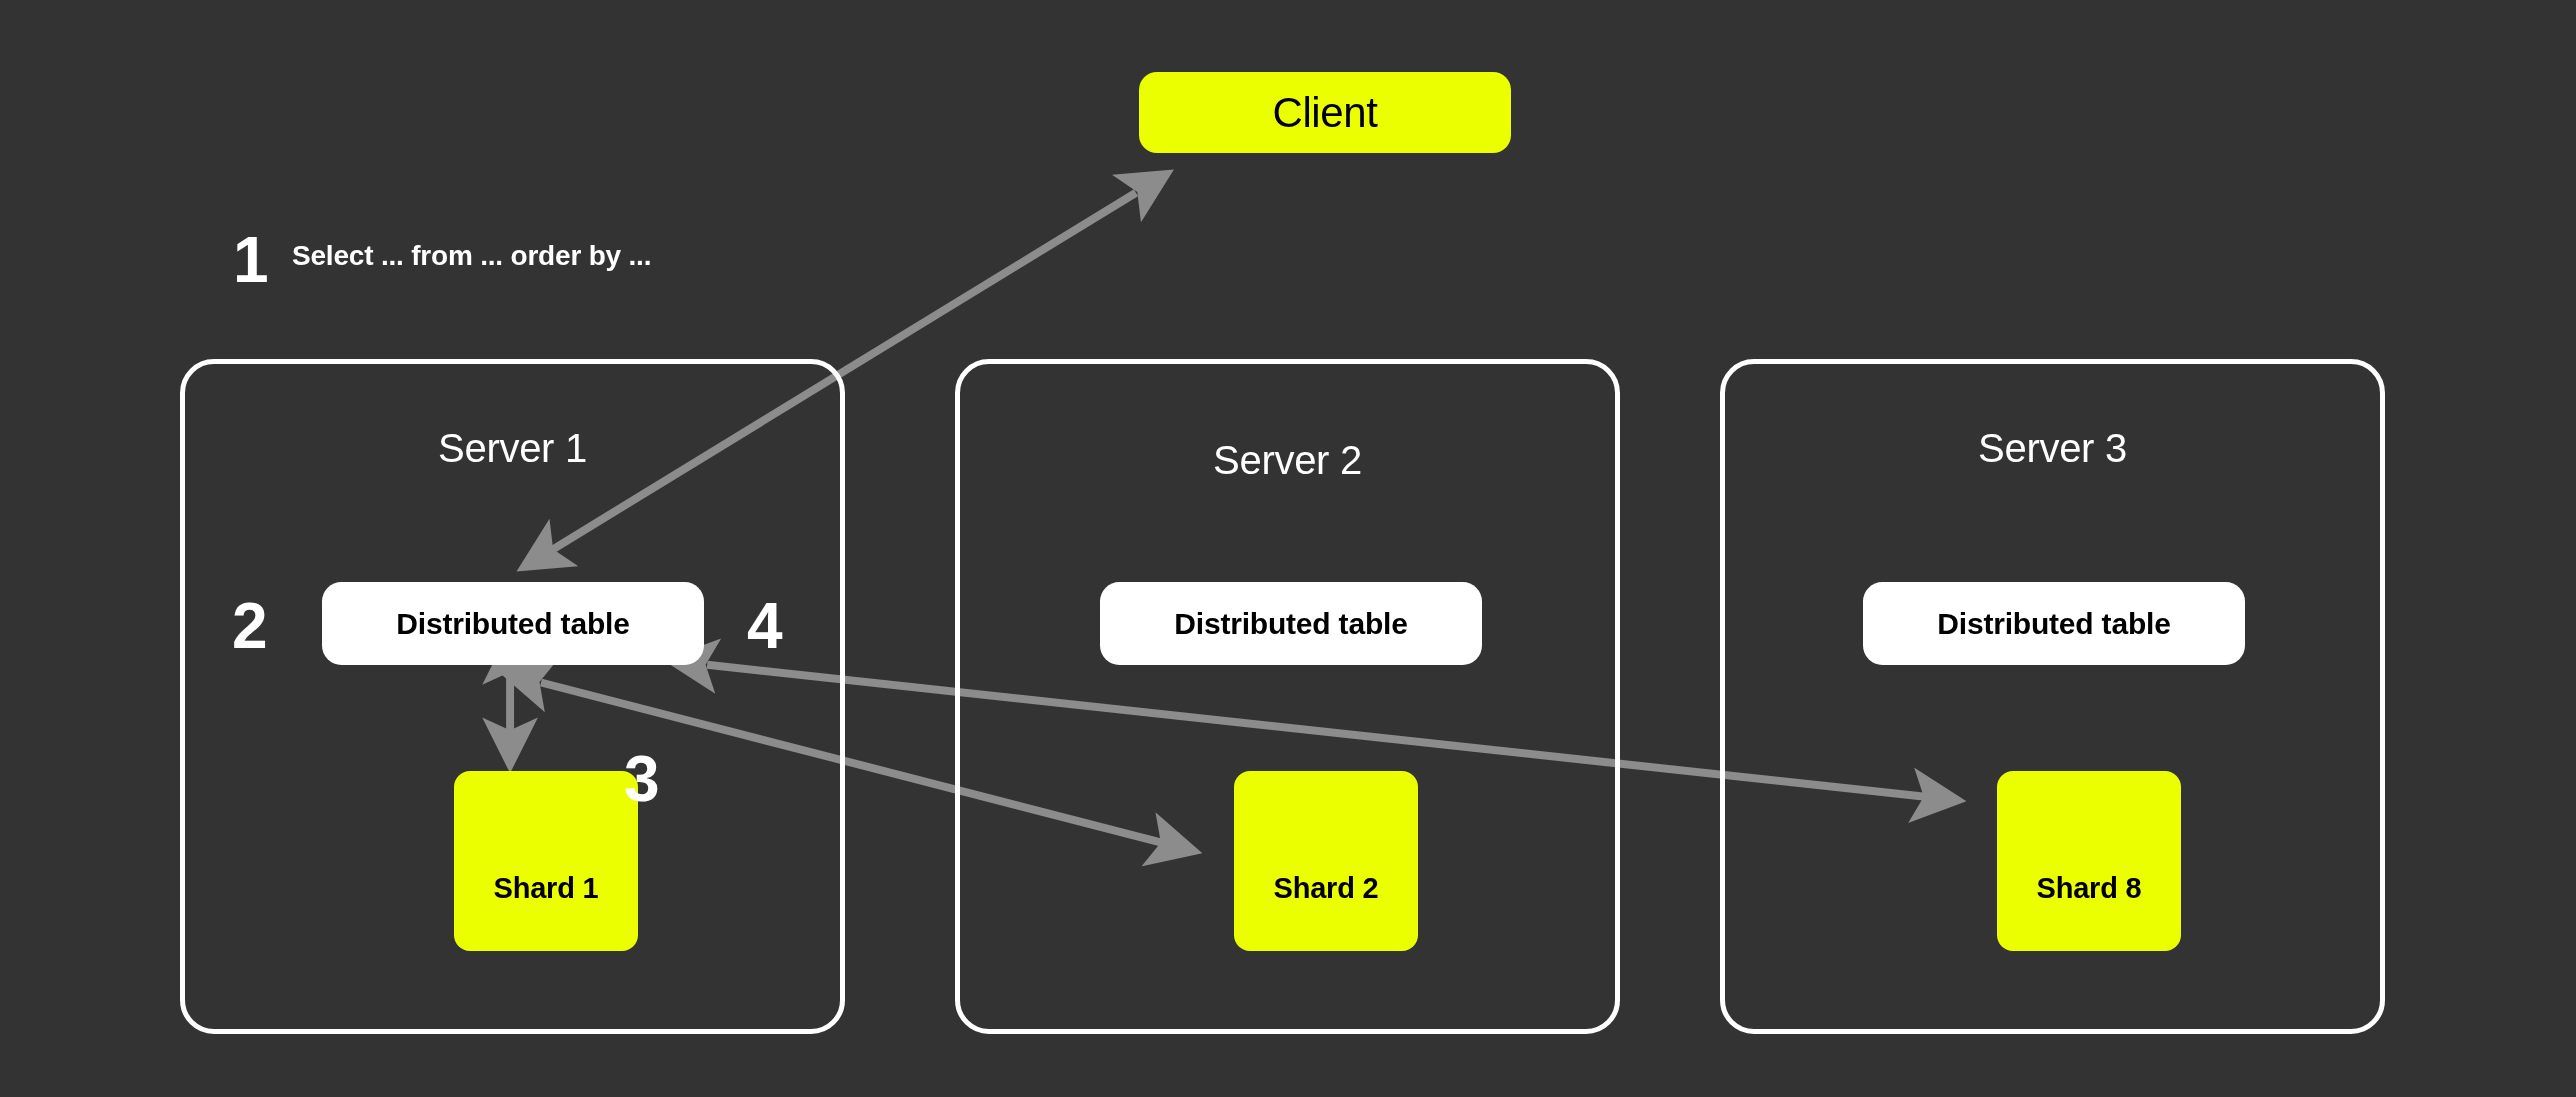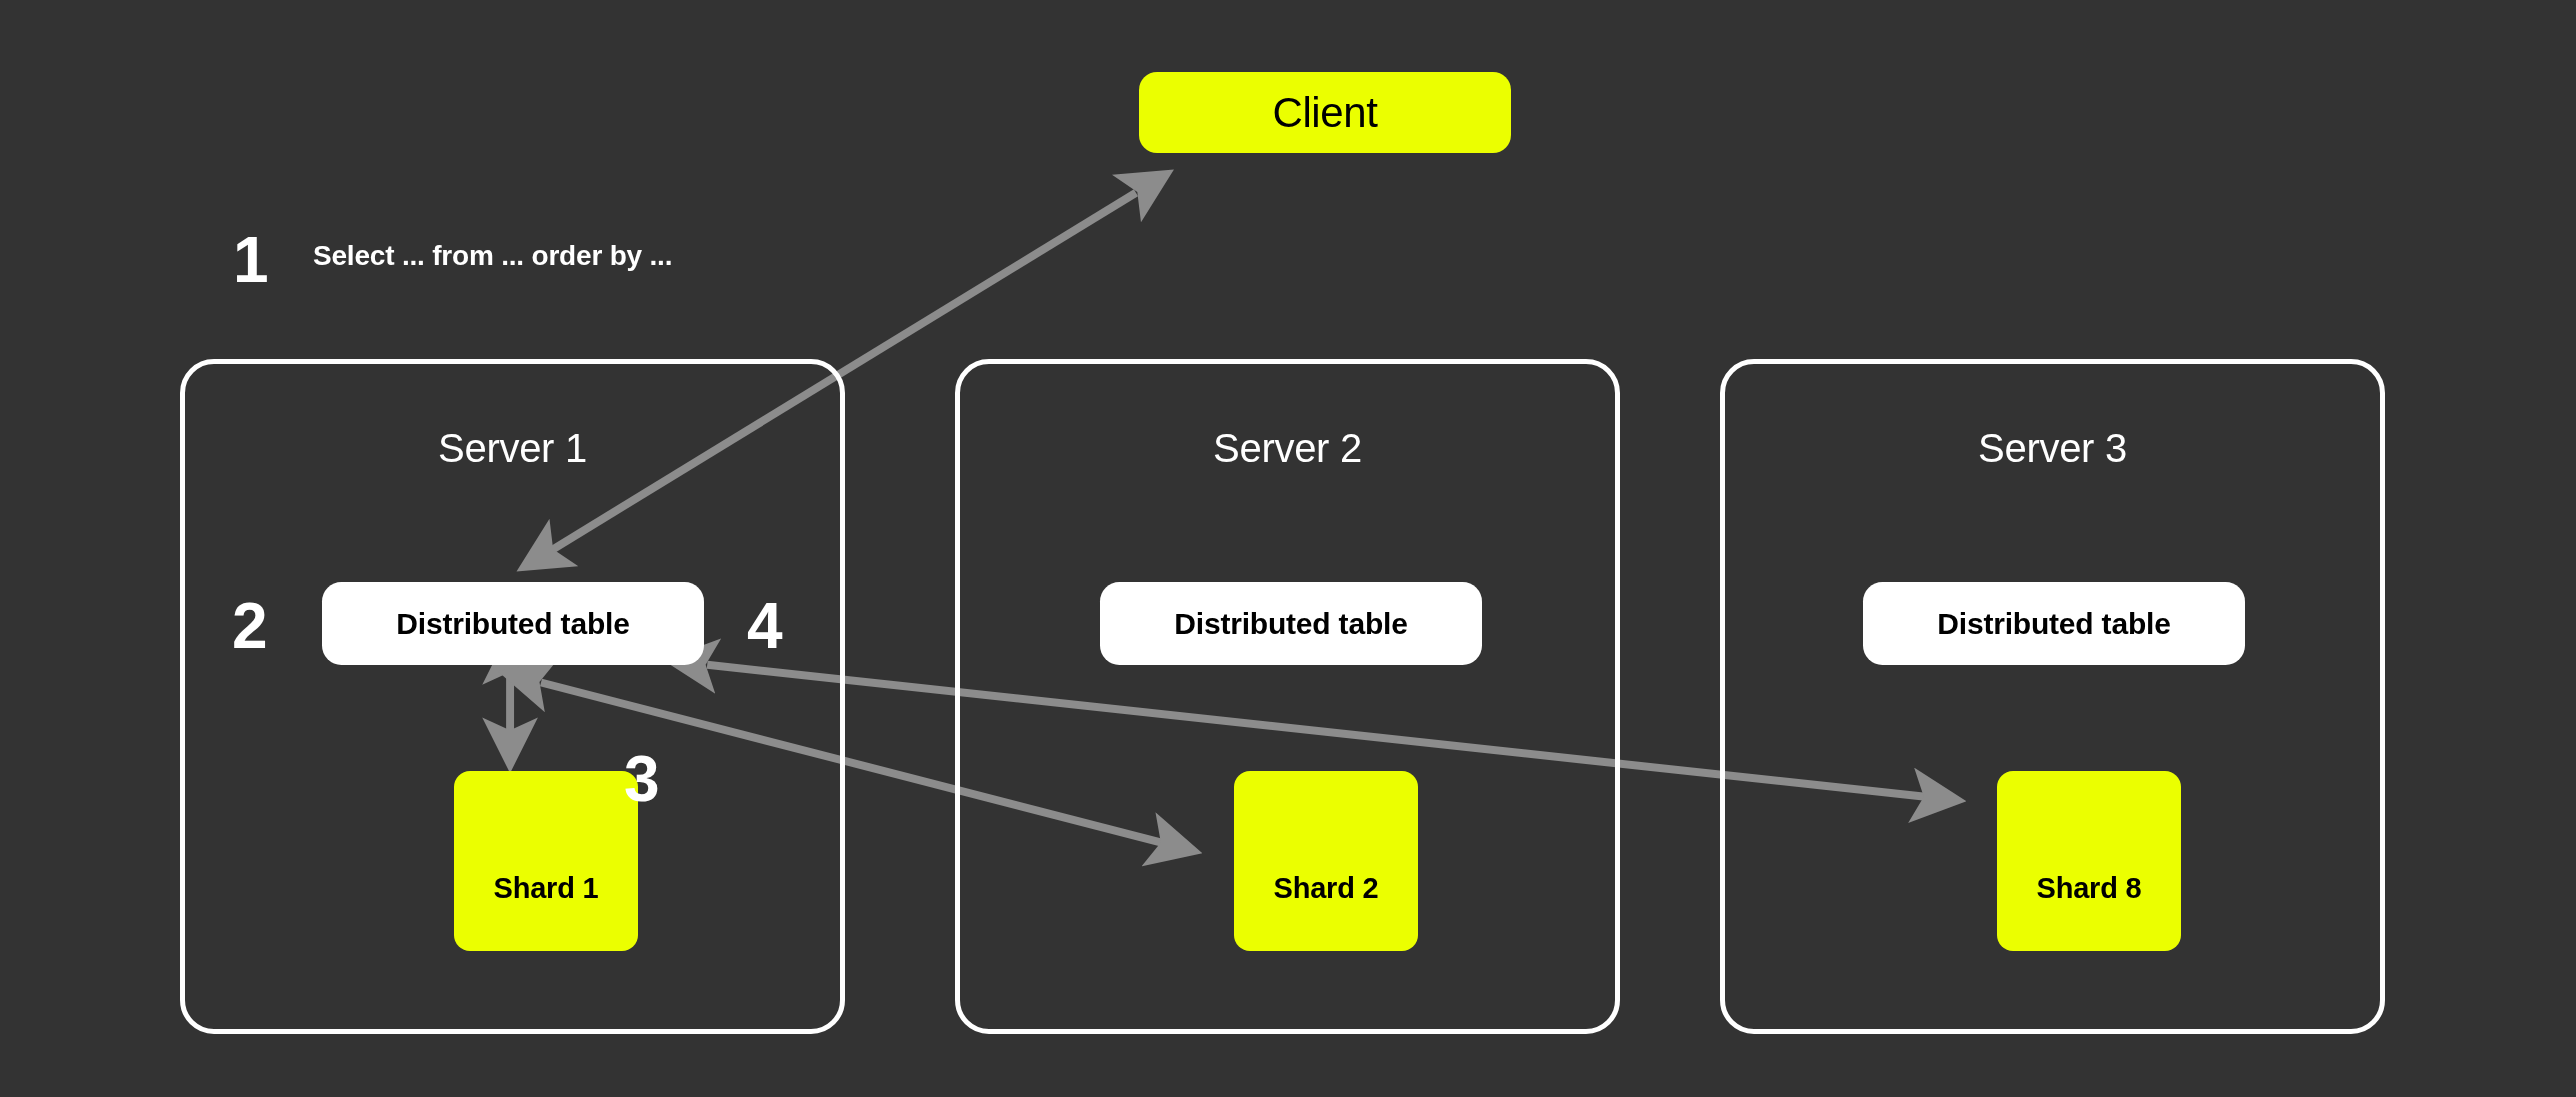--- a/index.html
+++ b/index.html
@@ -68,21 +68,21 @@
     position: absolute;
     top: 426px;
     width: 665px;
     text-align: center;
     color: #FFFFFF;
     font-size: 40px;
     font-weight: 400;
     letter-spacing: -0.3px;
   }
   #server-1-title { left: 180px; }
-  #server-2-title { left: 955px; }
+  #server-2-title { left: 955px; margin-top: 12px; }
   #server-3-title { left: 1720px; }
 
   
   .dt-box {
     top: 582px;
     height: 83px;
     background: #FFFFFF;
     border-radius: 19.4px;
     color: #000000;
     font-size: 30px;
@@ -119,21 +119,21 @@
     font-weight: 700;
     line-height: 1;
   }
   #step-1 { left: 233px; top: 228px; font-size: 64px; }
   #step-2 { left: 232px; top: 594px; font-size: 64px; }
   #step-3 { left: 624px; top: 747px; font-size: 64px; }
   #step-4 { left: 747px; top: 594px; font-size: 64px; }
 
   #step-1-text {
     position: absolute;
-    left: 313px;
+    left: 292px;
     top: 240px;
     color: #FFFFFF;
     font-size: 28px;
     font-weight: 700;
     letter-spacing: -0.2px;
     white-space: nowrap;
   }
 </style>
 </head>
 <body>

